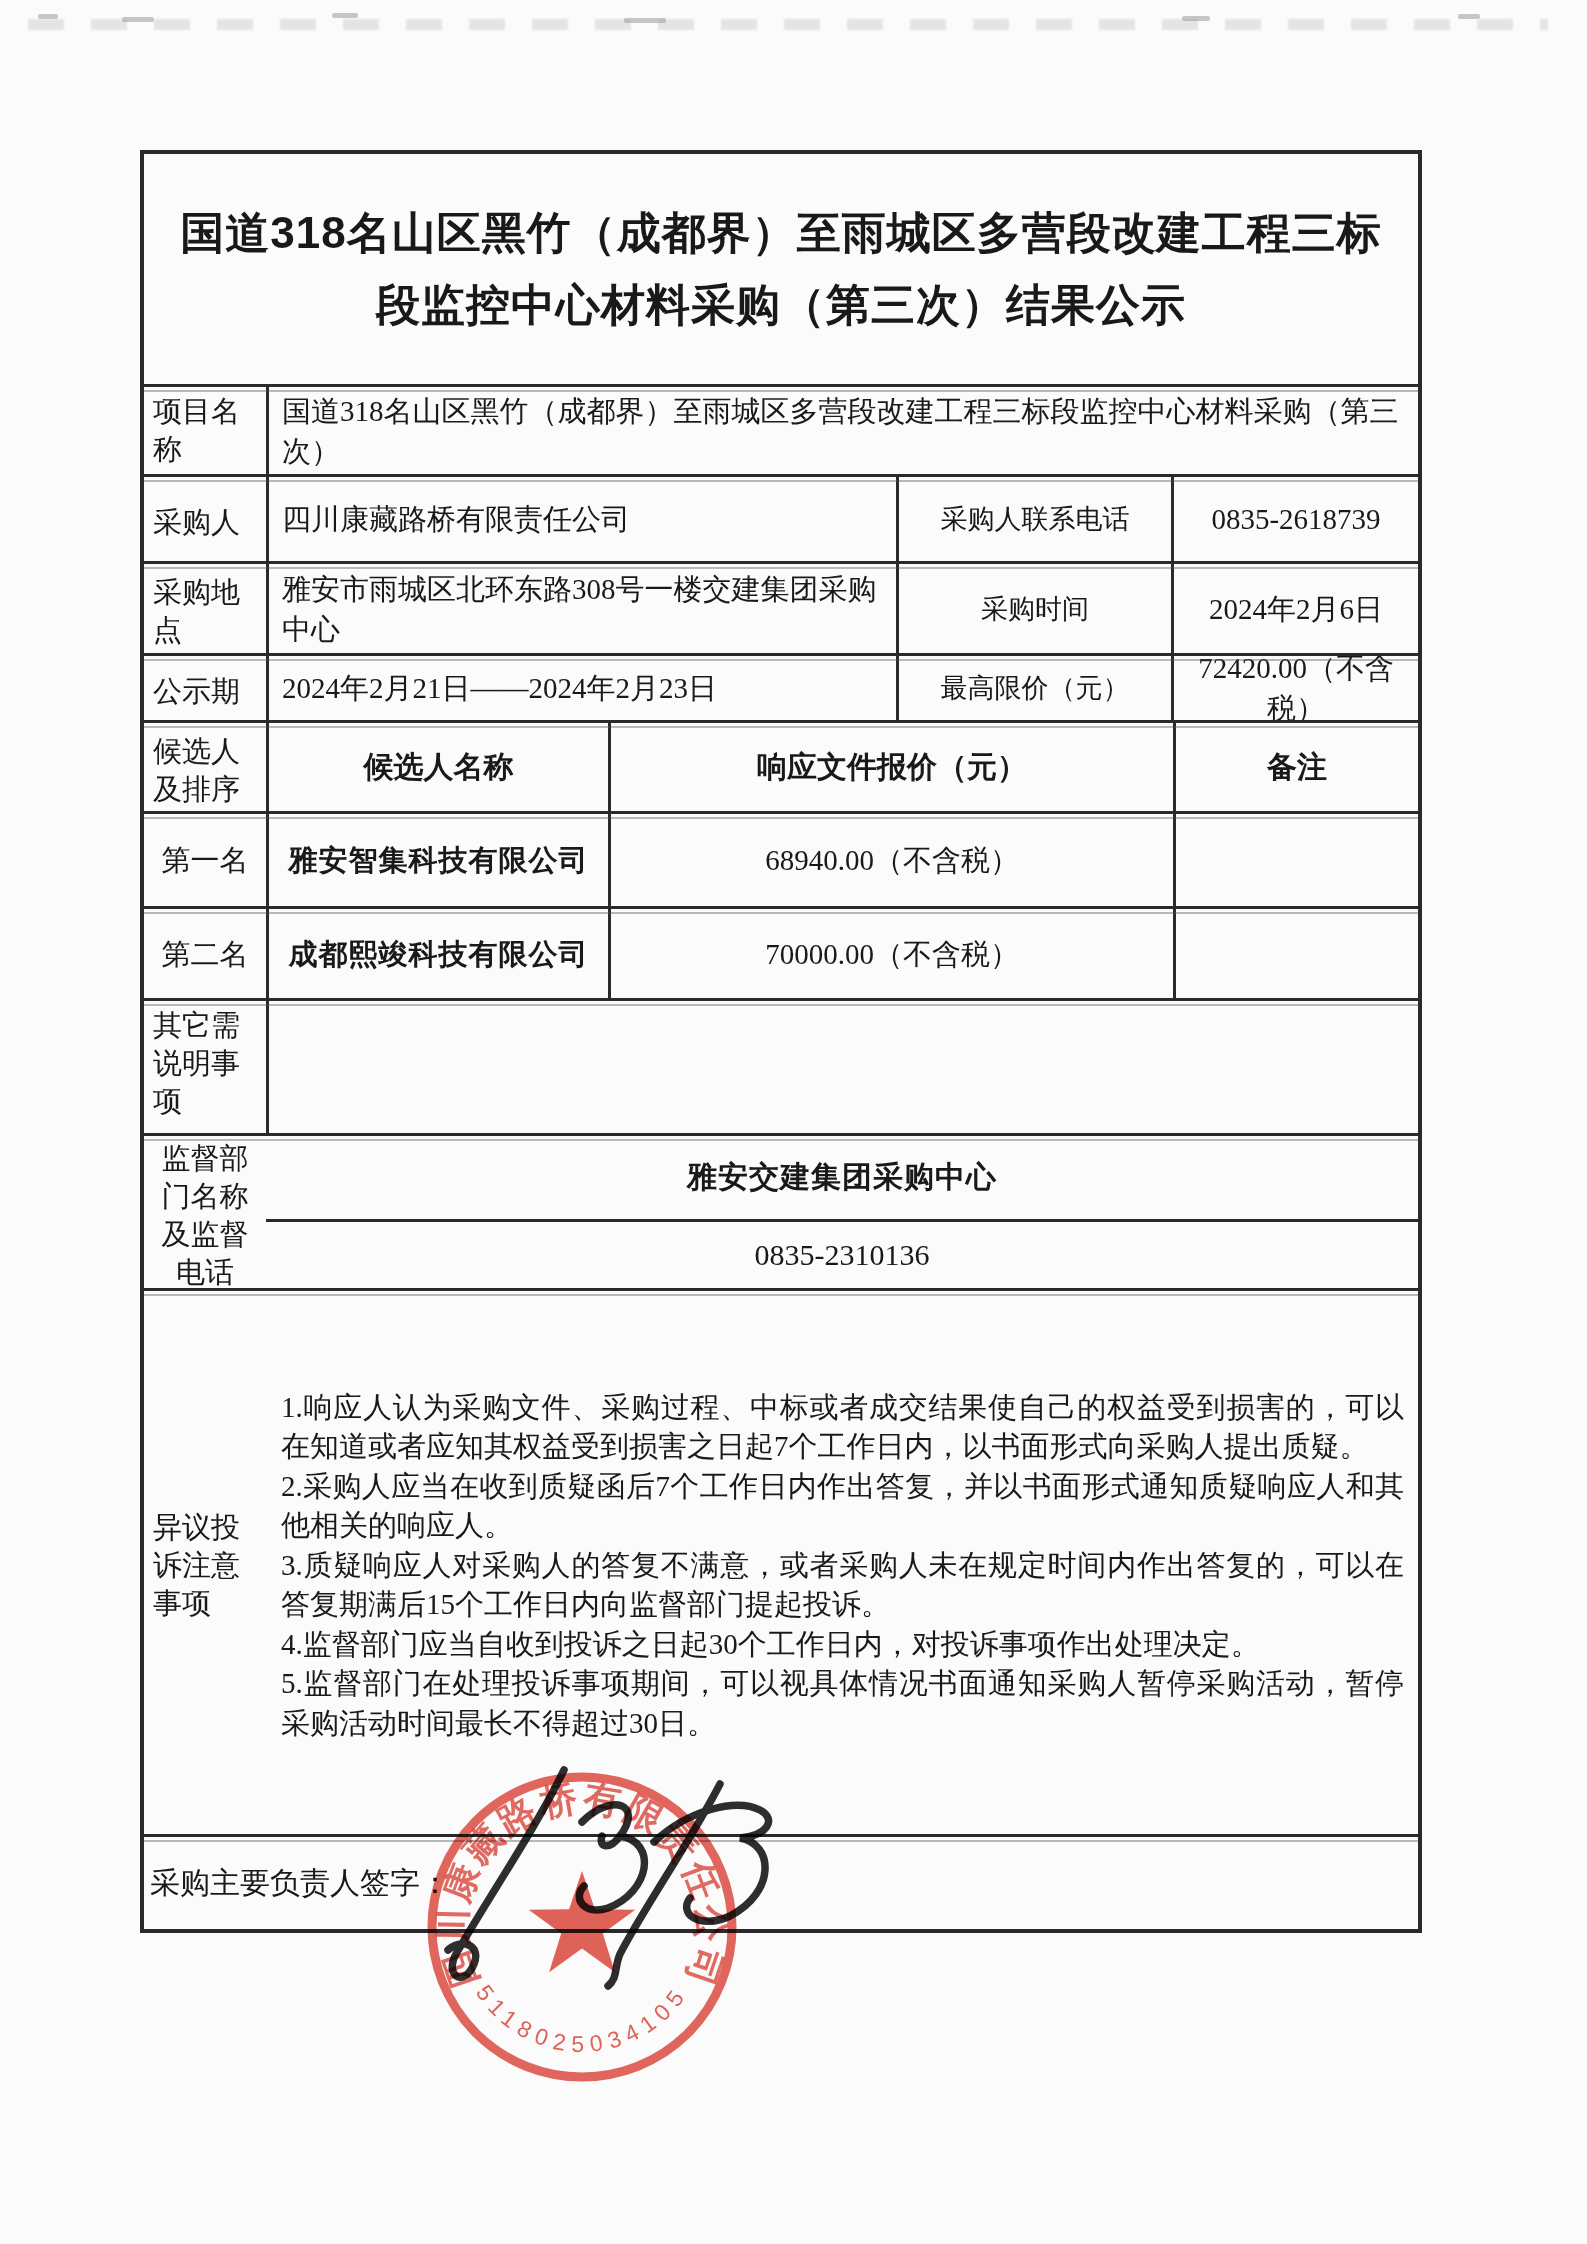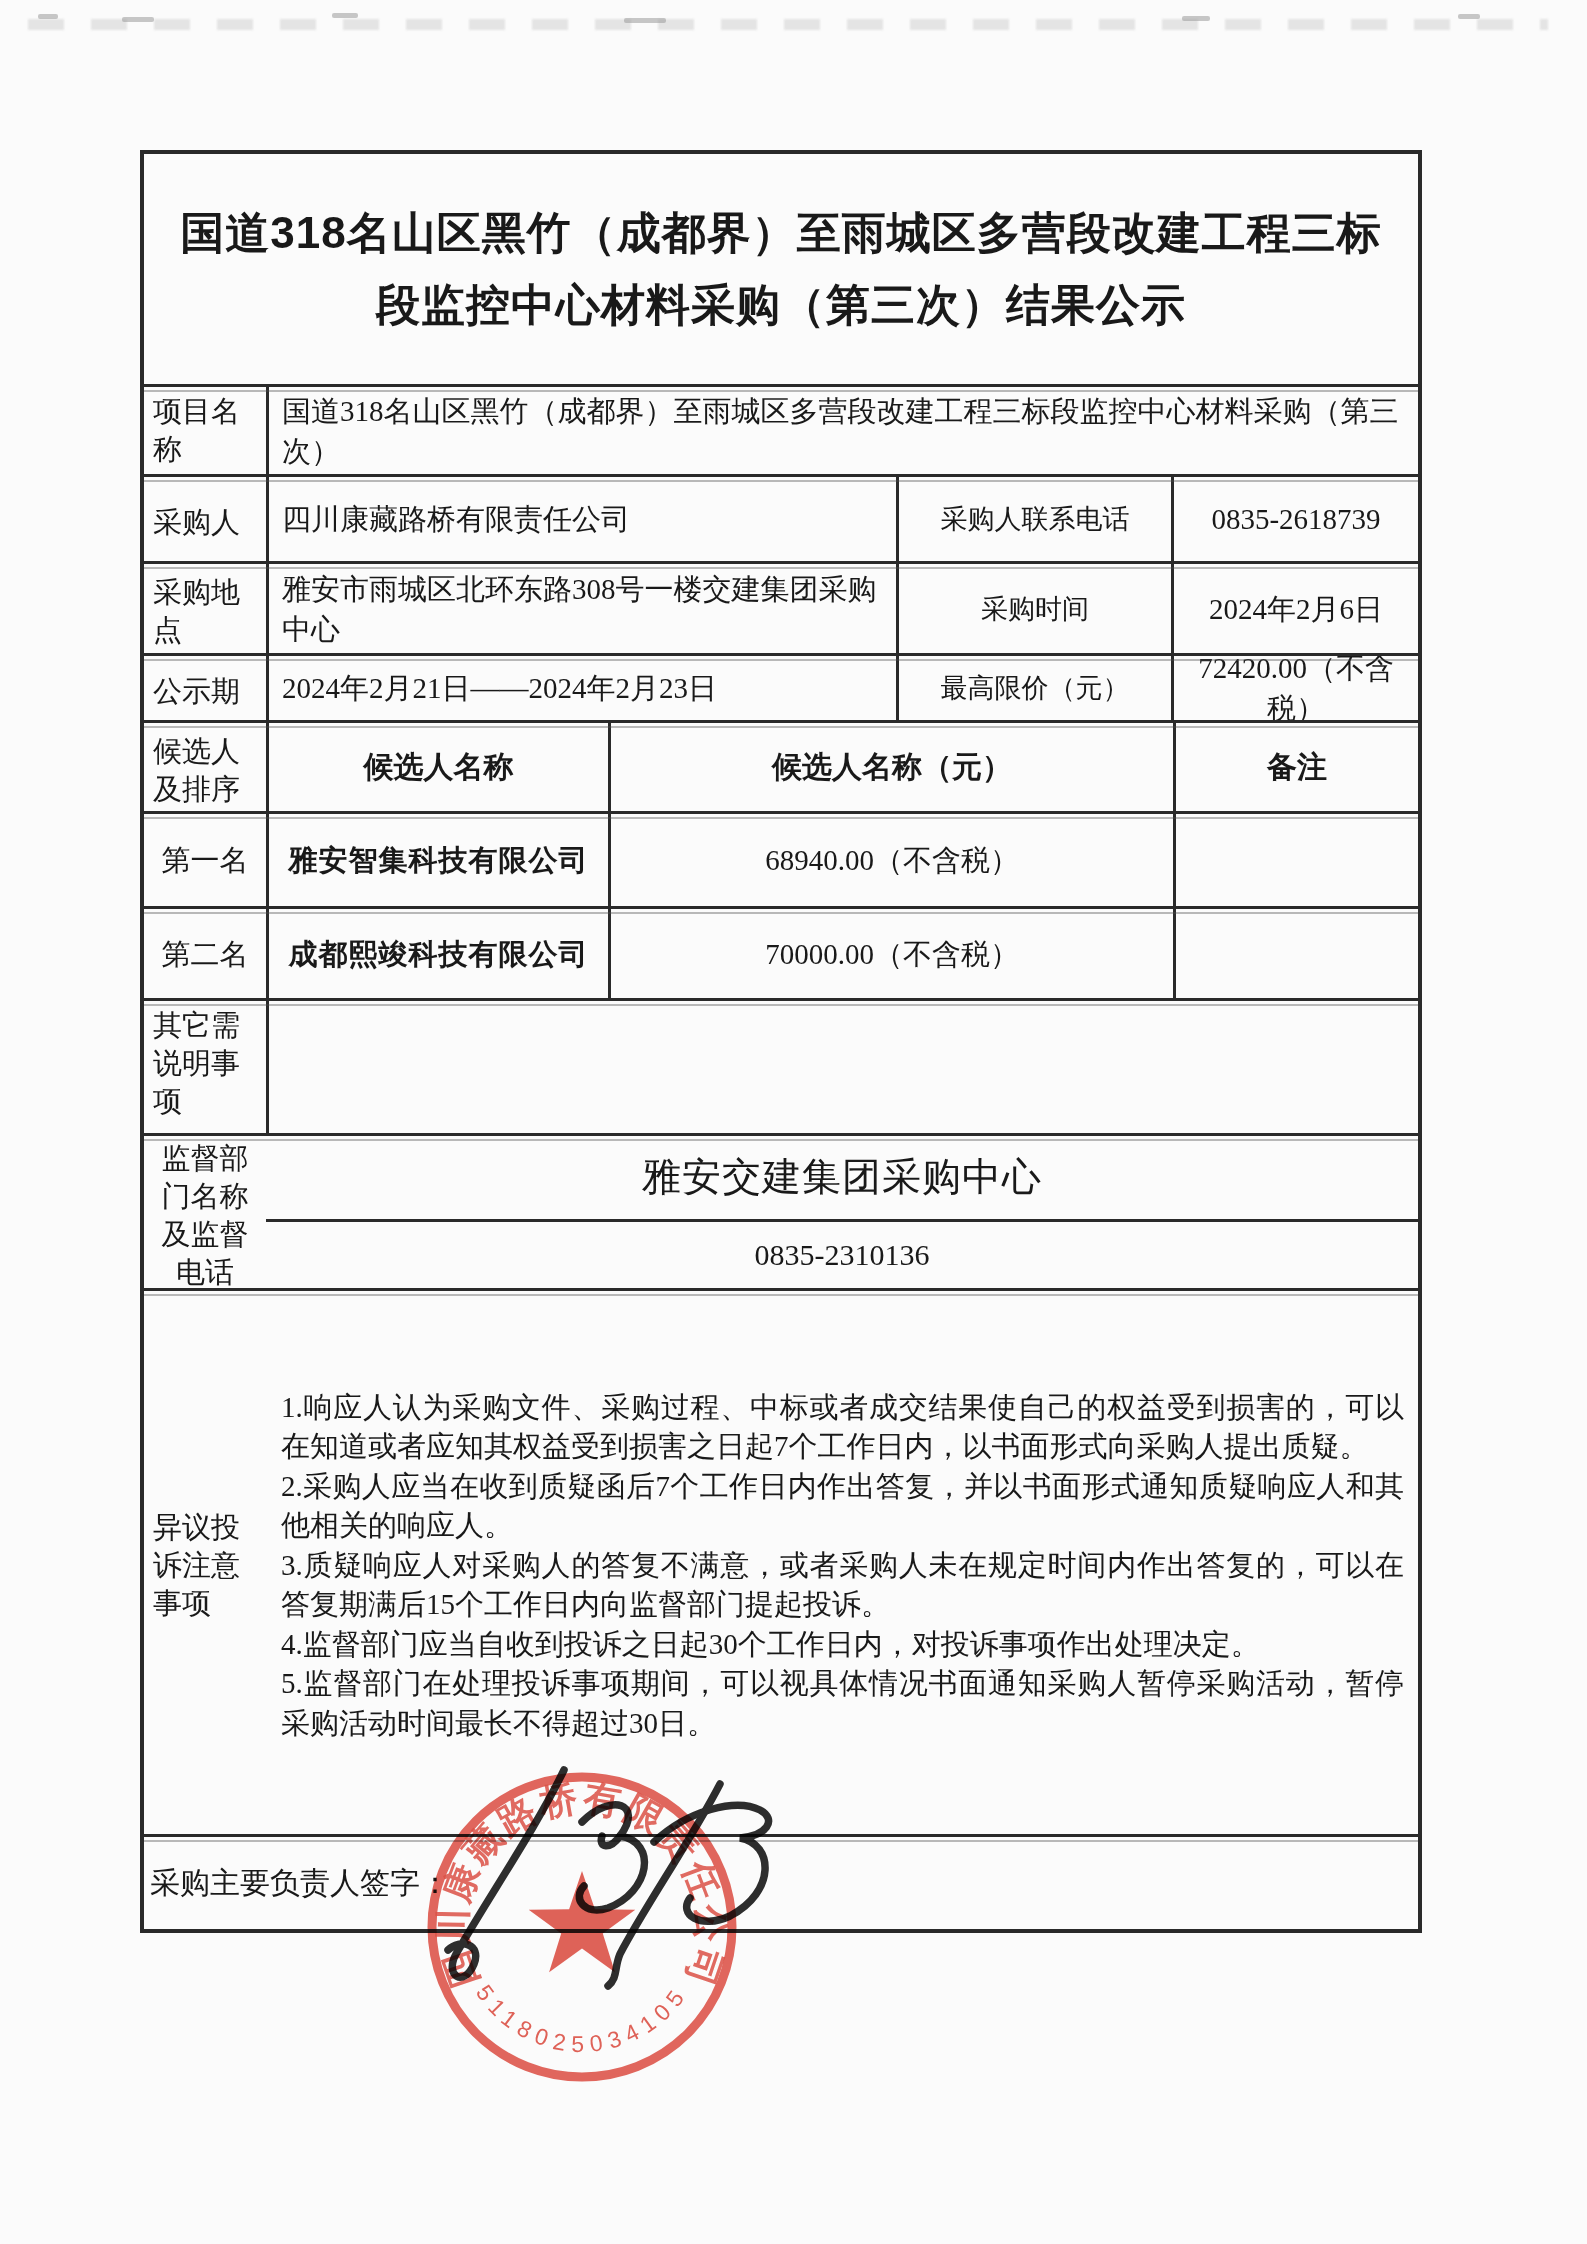--- a/index.html
+++ b/index.html
@@ -58,21 +58,21 @@
   .r-sup  { height:155px; }
   .r-obj  { height:546px; }
   .r-sign { height:95px; }
 
   .r-chead .v { font-size:30px; }
   .rank { font-size:29px; }
   .cname { font-size:29px; font-weight:700; letter-spacing:1px; }
 
   .supcol { flex:1; display:flex; flex-direction:column; }
   .supcell { display:flex; align-items:center; justify-content:center; }
-  .supcell.a { height:90px; font-size:39px; font-weight:400; letter-spacing:1px; }
+  .supcell.a { height:90px; font-size:30px; font-weight:700; letter-spacing:1px; }
   .supcell.b { height:75px; border-top:3px solid #2a2a2a; font-size:30px; }
   .lab-center { text-align:center; justify-content:center; padding-left:4px; padding-right:4px; }
 
   .objbody { flex:1; display:flex; flex-direction:column; justify-content:center;
              padding:10px 14px 4px 15px; }
   .objbody div { font-size:29px; line-height:39.5px; text-align:justify; }
 
   .r-sign .signcell { flex:1; align-items:center; }
   .sign-label { font-size:30px; font-weight:500; padding-left:6px; white-space:nowrap; }
 
@@ -123,21 +123,21 @@
     <div class="row dbl r-pub">
       <div class="cell fc lab">公示期</div>
       <div class="cell w-v1 v serif">2024年2月21日——2024年2月23日</div>
       <div class="cell w-l2 v cen">最高限价（元）</div>
       <div class="cell w-last v cen serif">72420.00（不含税）</div>
     </div>
 
     <div class="row dbl r-chead">
       <div class="cell fc lab" style="font-weight:500;">候选人及排序</div>
       <div class="cell w-name v cen">候选人名称</div>
-      <div class="cell w-bid v cen">候选人名称（元）</div>
+      <div class="cell w-bid v cen">响应文件报价（元）</div>
       <div class="cell w-last v cen">备注</div>
     </div>
 
     <div class="row dbl r-c1">
       <div class="cell fc lab cen rank" style="justify-content:center;padding-top:0;">第一名</div>
       <div class="cell w-name v cen cname">雅安智集科技有限公司</div>
       <div class="cell w-bid v cen serif">68940.00（不含税）</div>
       <div class="cell w-last v cen"></div>
     </div>
 

